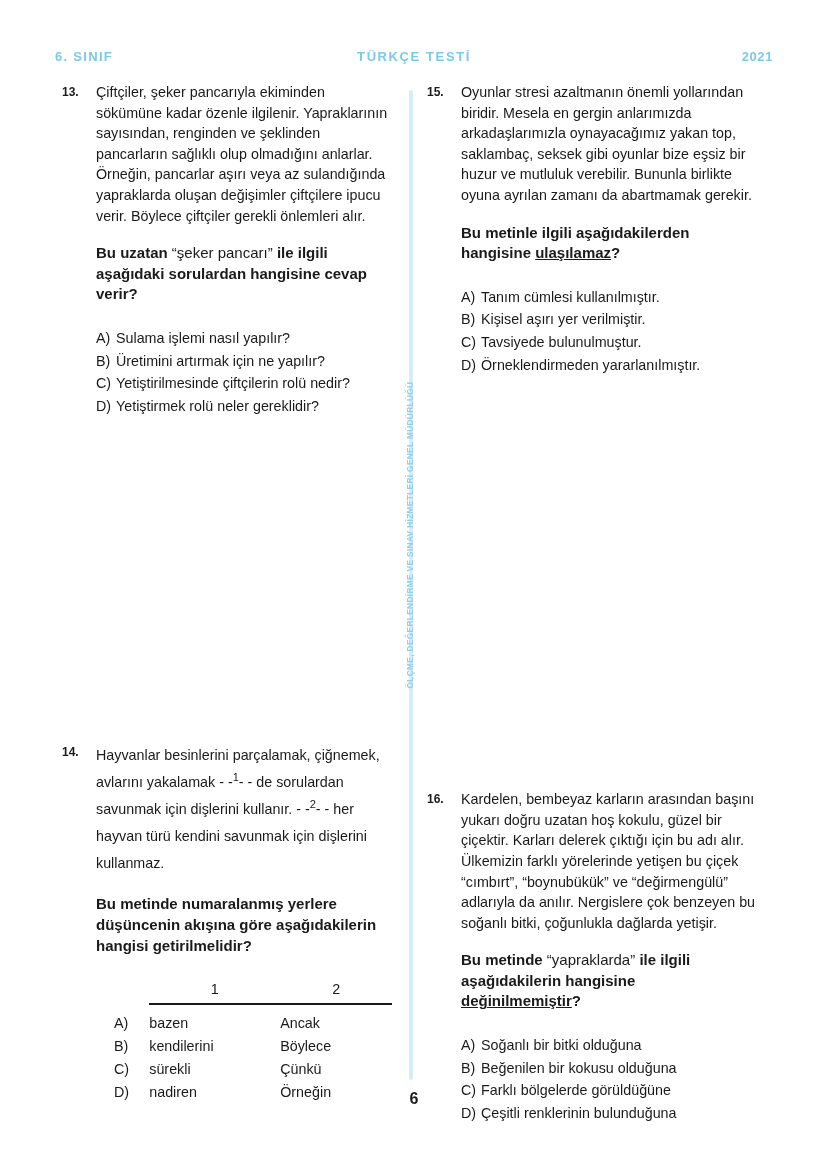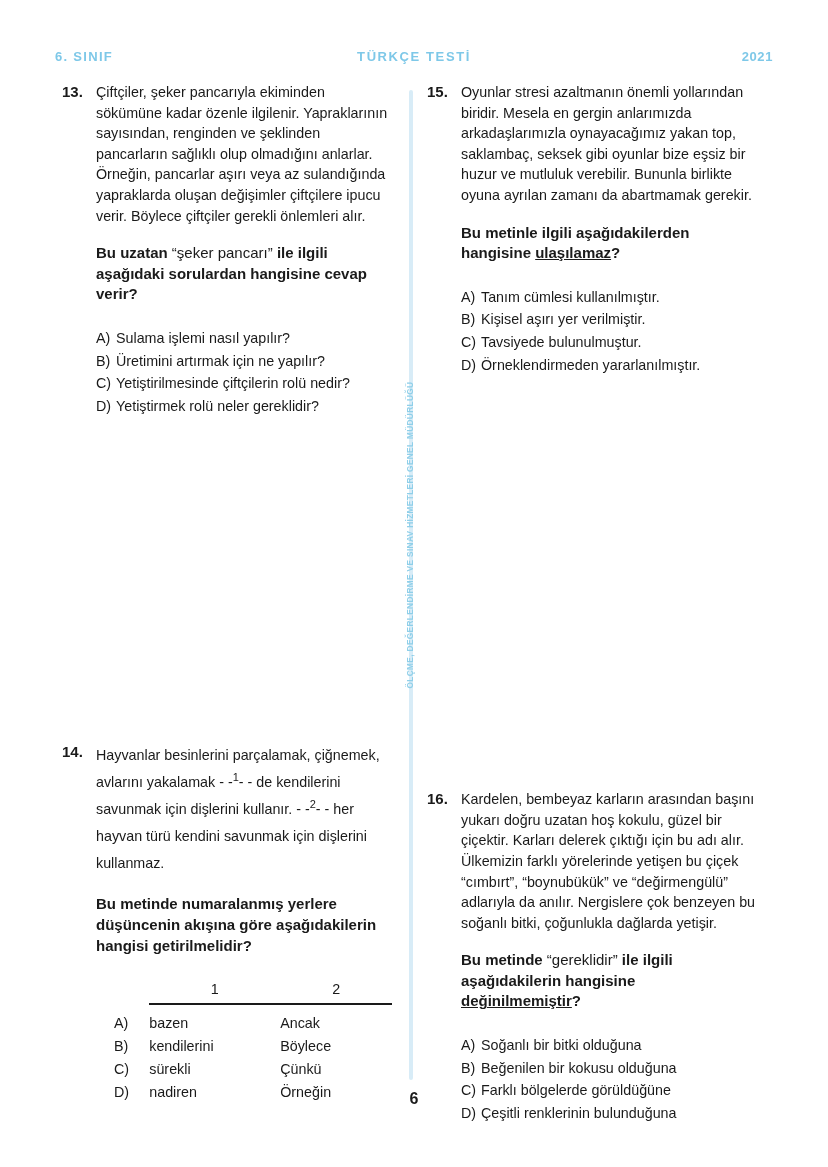--- a/index.html
+++ b/index.html
@@ -91,21 +91,21 @@
     position: relative;
     margin-bottom: 0;
   }
   .q-head {
     display: flex;
     align-items: flex-start;
   }
   .q-num {
     flex: 0 0 auto;
     width: 34px;
-    font-size: 15px;
+    font-size: 12px;
     font-weight: bold;
     line-height: 20.5px;
     text-align: left;
     padding-right: 4px;
     box-sizing: border-box;
   }
   .q-body {
     flex: 1 1 auto;
   }
   .q-passage {
@@ -244,21 +244,21 @@
             </li>
           </ul>
         </div>
       </div>
     </div>
 
     <div class="question" style="margin-top:325px;">
       <div class="q-head">
         <div class="q-num">14.</div>
         <div class="q-body">
-          <p class="q-passage spaced"><span>Hayvanlar besinlerini parçalamak, çiğnemek, avlarını yakalamak - -</span><span class="blank"><sup>1</sup></span><span>- - de kendilerini savunmak için dişlerini kullanır. - -</span><span class="blank"><sup>2</sup></span><span>- - her hayvan türü kendini savunmak için dişlerini kullanmaz.</span></p>
+          <p class="q-passage spaced"><span>Hayvanlar besinlerini parçalamak, çiğnemek, avlarını yakalamak - -</span><span class="blank"><sup>1</sup></span><span>- - de sorulardan savunmak için dişlerini kullanır. - -</span><span class="blank"><sup>2</sup></span><span>- - her hayvan türü kendini savunmak için dişlerini kullanmaz.</span></p>
           <p class="q-prompt">Bu metinde numaralanmış yerlere düşüncenin akışına göre aşağıdakilerin hangisi getirilmelidir?</p>
 
           <table class="ans-table">
             <tbody>
               <tr>
                 <td class="letter"></td>
                 <td class="th-num c1">1</td>
                 <td class="th-num c2">2</td>
               </tr>
               <tr>
@@ -326,21 +326,21 @@
           </ul>
         </div>
       </div>
     </div>
 
     <div class="question" style="margin-top:413px;">
       <div class="q-head">
         <div class="q-num">16.</div>
         <div class="q-body">
           <p class="q-passage">Kardelen, bembeyaz karların arasından başını yukarı doğru uzatan hoş kokulu, güzel bir çiçektir. Karları delerek çıktığı için bu adı alır. Ülkemizin farklı yörelerinde yetişen bu çiçek “cımbırt”, “boynubükük” ve “değirmengülü” adlarıyla da anılır. Nergislere çok benzeyen bu soğanlı bitki, çoğunlukla dağlarda yetişir.</p>
-          <p class="q-prompt"><span>Bu metinde </span><span class="reg">“gereklidir”</span><span> ile ilgili aşağıdakilerin hangisine </span><span class="u">değinilmemiştir</span><span>?</span></p>
+          <p class="q-prompt"><span>Bu metinde </span><span class="reg">“yapraklarda”</span><span> ile ilgili aşağıdakilerin hangisine </span><span class="u">değinilmemiştir</span><span>?</span></p>
           <ul class="options">
             <li>
               <span class="opt-letter">A)</span>
               <span class="opt-text">Soğanlı bir bitki olduğuna</span>
             </li>
             <li>
               <span class="opt-letter">B)</span>
               <span class="opt-text">Beğenilen bir kokusu olduğuna</span>
             </li>
             <li>

